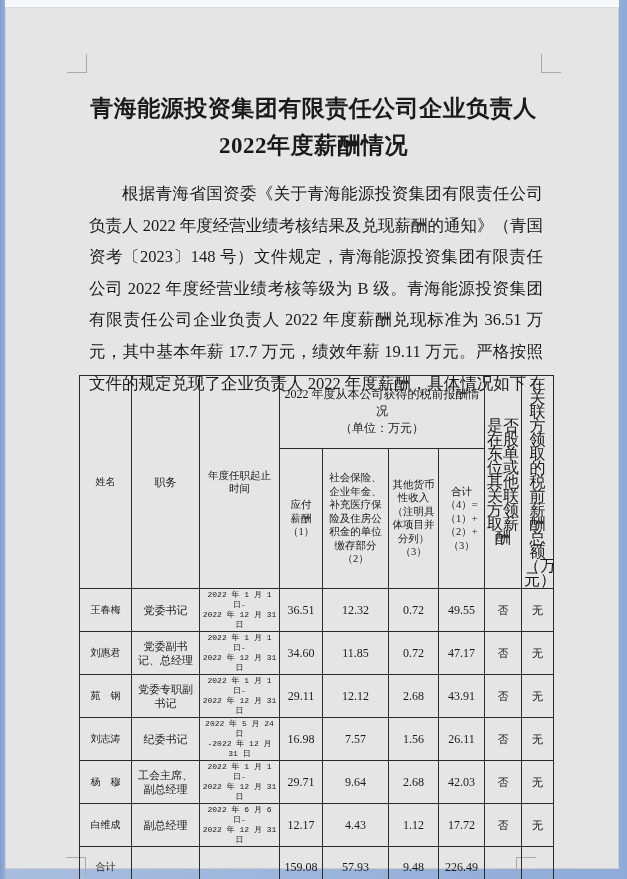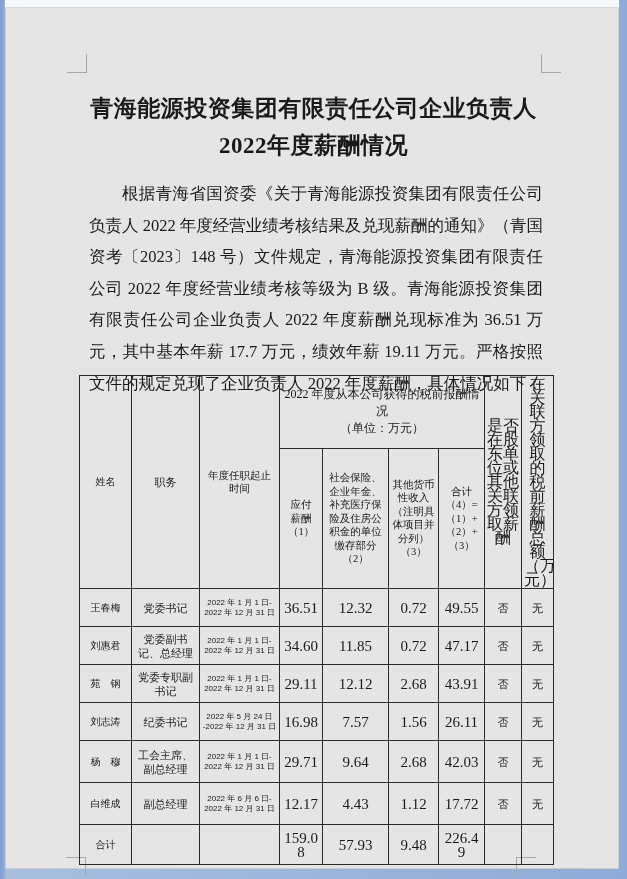--- a/index.html
+++ b/index.html
@@ -43,22 +43,22 @@
     font-size:11px; line-height:14px; text-align:center;
   }
   table.salary td {
     border:1px solid #2b2b2b; vertical-align:middle;
     padding:1px 2px; overflow:hidden;
   }
   td.group   { font-size:12px; line-height:17px; white-space:pre-line;margin-left:29px; }
   td.prehead { white-space:pre-line; font-size:10.5px; line-height:13.5px; }
   td.wraphead{ font-size:10.5px; line-height:13.5px; }
   td.narrow  { font-size:16px; line-height:14px; padding:1px 3px; }
-  td.period  { font-size:8px; line-height:10px; white-space:pre-line; font-family:Liberation Sans, sans-serif; }
-  td.num     { font-size:15px; word-break:break-all; }
+  td.period  { font-size:8px; line-height:10px; white-space:pre-line; font-family:Liberation Mono, monospace; }
+  td.num     { font-size:12px; word-break:break-all; }
   td.name    { font-size:10px; }
   td.pos     { font-size:11px; }
   tr.h1 { height:40px; }
   tr.h2 { height:104px; }
   tr.r  { height:38px; }
   tr.r5, tr.r6 { height:42px;margin-top:40px; }
   tr.sum { height:40px; }
 </style>
 </head>
 <body>

